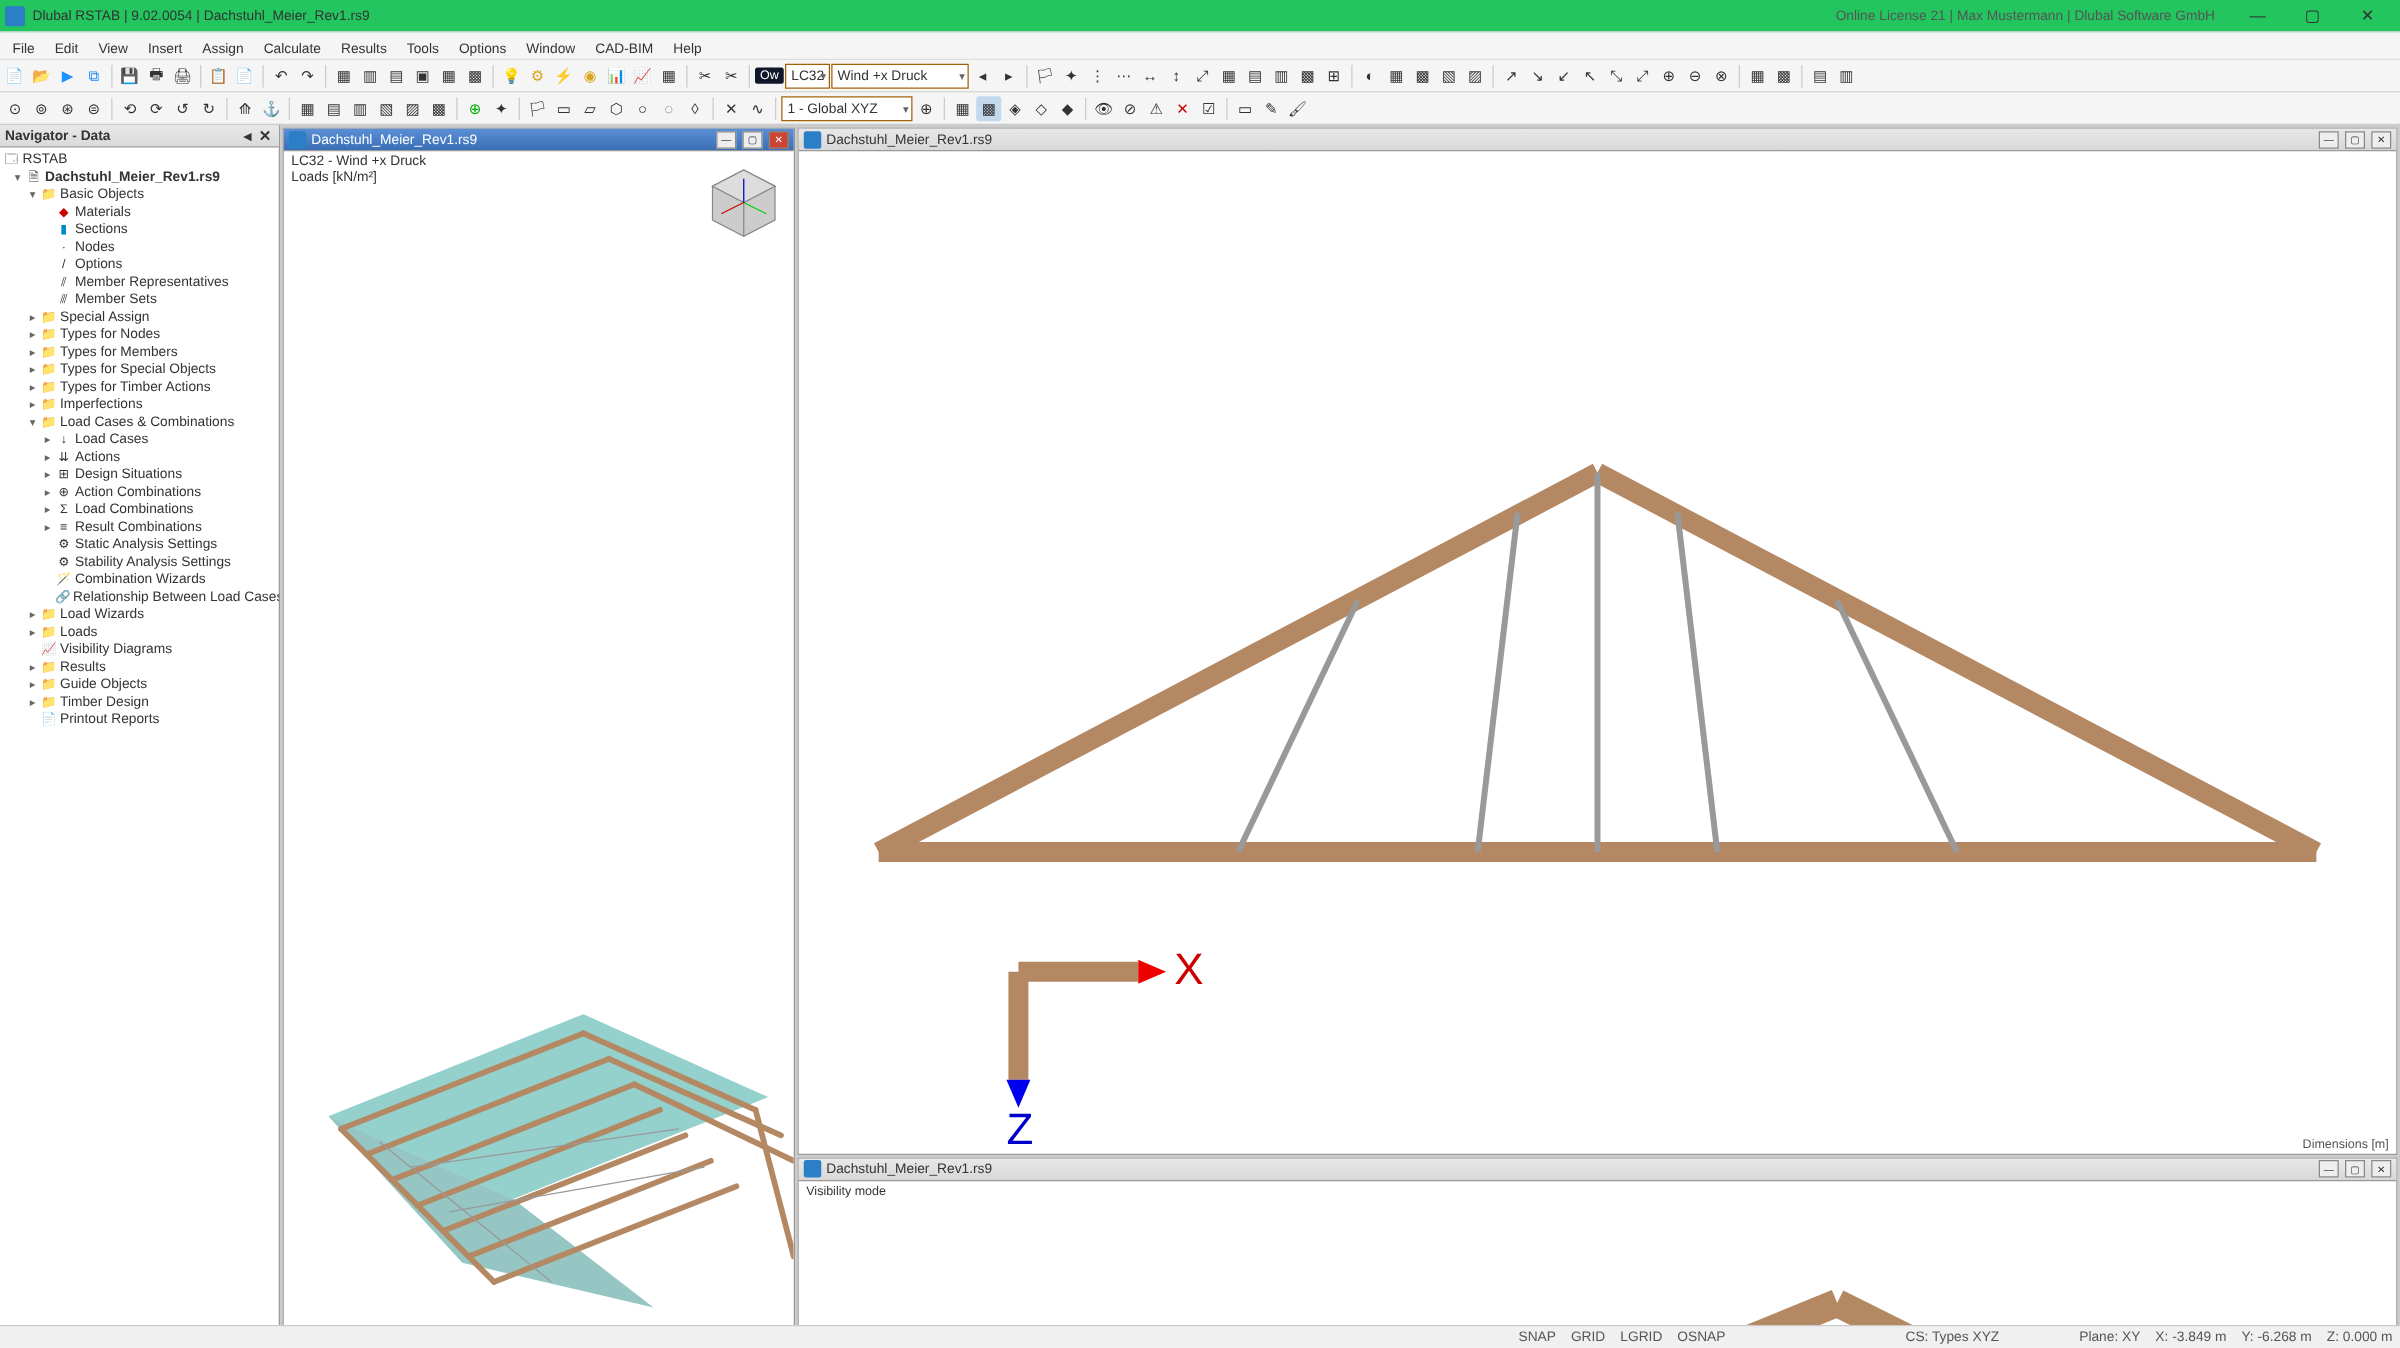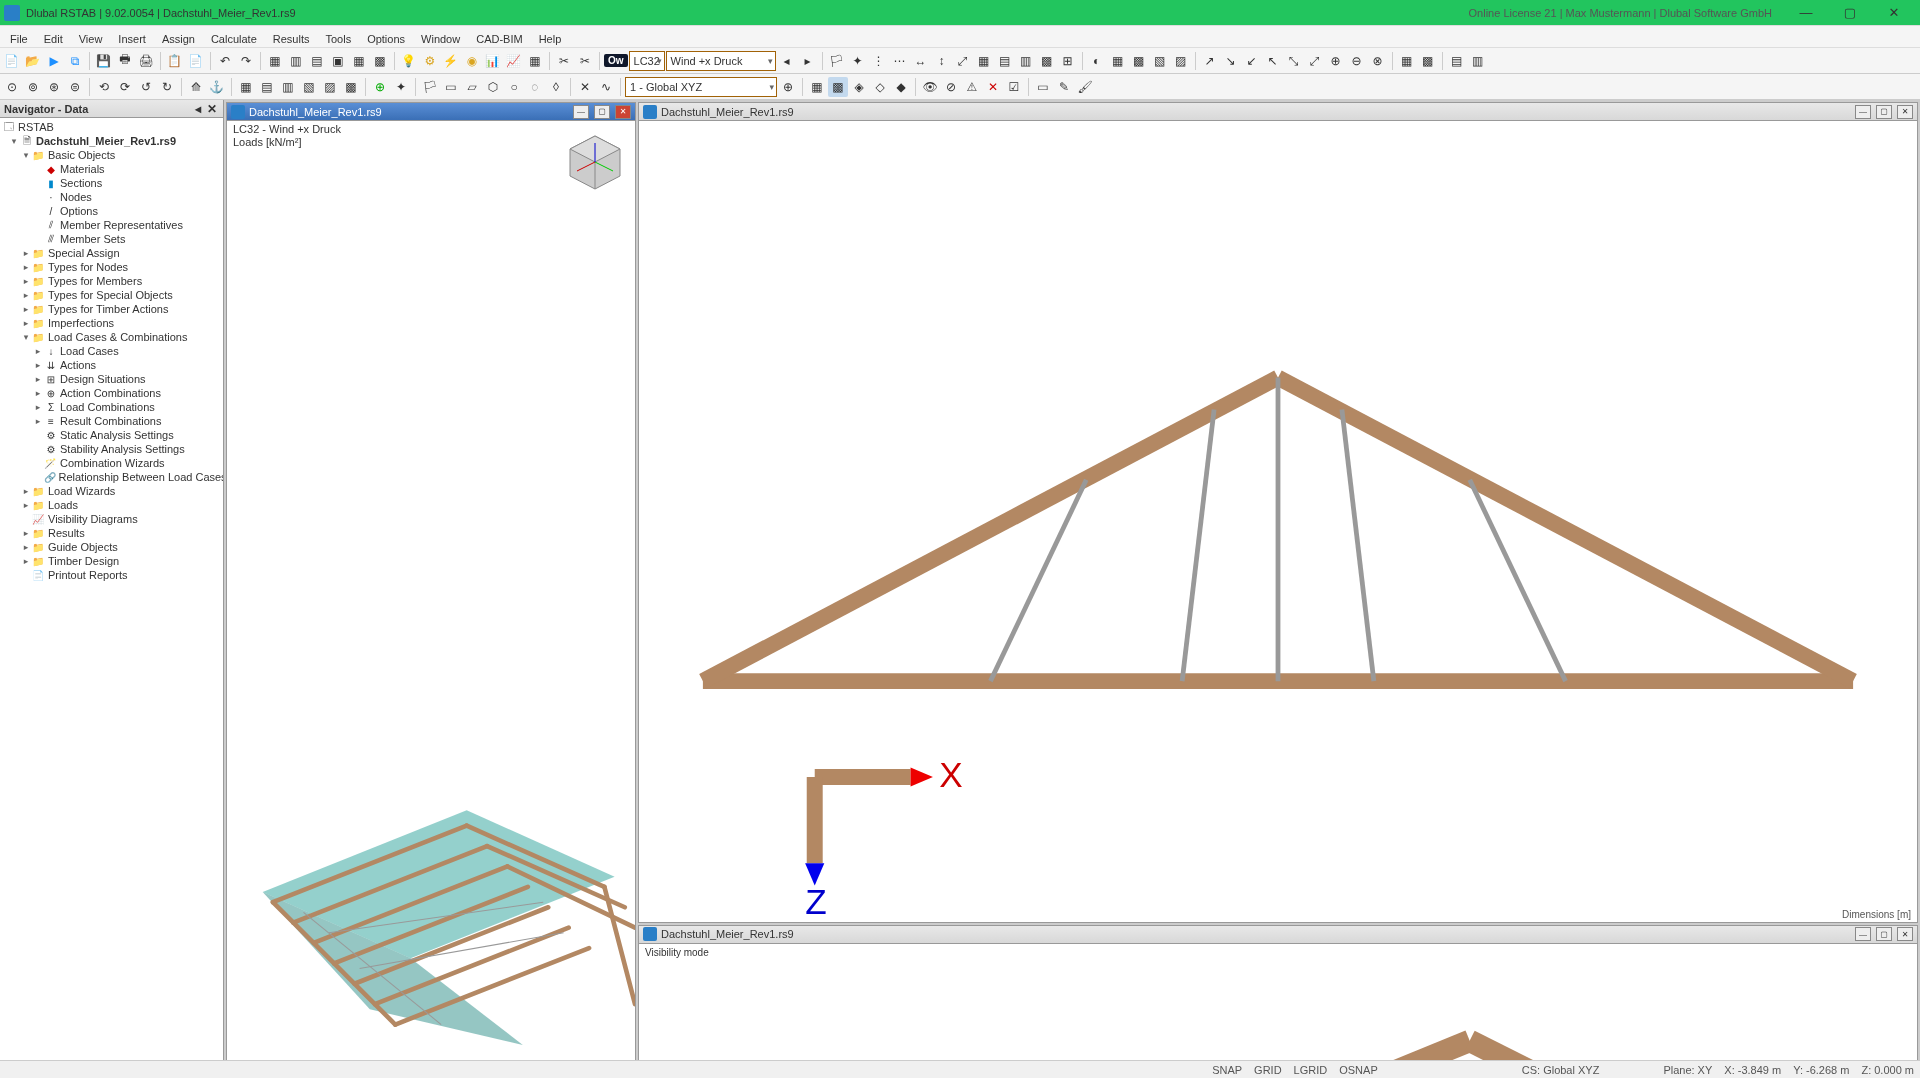--- a/index.html
+++ b/index.html
@@ -11,21 +11,21 @@
 .titlebar .license{margin-right:12px;color:#555}
 .winbtns{display:flex}
 .winbtn{width:44px;height:26px;display:flex;align-items:center;justify-content:center;font-size:13px}
 .menubar{height:22px;background:#f5f5f5;display:flex;align-items:flex-end;padding:0 2px;border-bottom:1px solid #ddd}
 .menubar .mitem{padding:2px 8px}
 .toolbar{height:26px;background:#f5f5f5;display:flex;align-items:center;padding:0 2px;border-bottom:1px solid #ccc;gap:1px}
 .tbtn{width:20px;height:20px;display:flex;align-items:center;justify-content:center;border-radius:2px;font-size:12px}
 .tsep{width:1px;height:18px;background:#ccc;margin:0 3px}
 .tdrop{height:20px;border:1px solid #a16207;background:#fff;padding:0 14px 0 4px;display:flex;align-items:center;position:relative;font-size:11px}
 .tdrop::after{content:"▾";position:absolute;right:2px;font-size:9px;color:#666}
-.tbadge{background:#0f172a;color:#fff;padding:1px 4px;border-radius:2px;font-weight:bold;font-size:10px}
+.tbadge{background:#0f172a;color:#fff;padding:1px 4px;border-radius:2px;font-weight:normal;font-size:10px}
 .maingrid{flex:1;display:grid;grid-template-columns:224px 1fr;grid-template-rows:1fr 180px;overflow:hidden}
 .navigator{grid-row:1/3;background:#fff;border-right:1px solid #999;display:flex;flex-direction:column}
 .navheader{height:18px;background:linear-gradient(#e8e8e8,#dadada);border-bottom:1px solid #999;display:flex;align-items:center;padding:0 4px;font-weight:bold;font-size:11px}
 .navheader .spacer{flex:1}
 .tree{flex:1;overflow:auto;padding:2px 0}
 .treeitem{display:flex;align-items:center;height:14px;padding:0 2px;white-space:nowrap}
 .treeitem .exp{width:12px;text-align:center;color:#666;font-size:9px}
 .treeitem .ticon{width:14px;height:14px;margin-right:2px;display:flex;align-items:center;justify-content:center;font-size:10px}
 .folder{color:#d9a23e}
 .viewarea{display:grid;grid-template-columns:410px 1fr;grid-template-rows:1fr 1fr;gap:2px;padding:2px;background:#ccc}
@@ -185,21 +185,21 @@
   <div class="tbtn">▭</div>
   <div class="tbtn">▱</div>
   <div class="tbtn">⬡</div>
   <div class="tbtn">○</div>
   <div class="tbtn">◌</div>
   <div class="tbtn">◊</div>
   <div class="tsep"></div>
   <div class="tbtn">✕</div>
   <div class="tbtn">∿</div>
   <div class="tsep"></div>
-  <div class="tdrop" style="width:152px">
+  <div class="tdrop" style="width:105px">
       <span>1 - Global XYZ</span>
     </div>
   <div class="tbtn">⊕</div>
   <div class="tsep"></div>
   <div class="tbtn">▦</div>
   <div class="tbtn" style="background:#c3d9ee">▩</div>
   <div class="tbtn">◈</div>
   <div class="tbtn">◇</div>
   <div class="tbtn">◆</div>
   <div class="tsep"></div>
@@ -504,19 +504,19 @@
 
 </div>
 
 <div class="statusbar">
   <div class="spacer"></div>
   <span>SNAP</span>
   <span>GRID</span>
   <span>LGRID</span>
   <span>OSNAP</span>
   <div style="width:120px"></div>
-  <span>CS: Global XYZ</span>
+  <span>CS: Types XYZ</span>
   <div style="width:40px"></div>
   <span>Plane: XY</span>
   <span>X: -3.849 m</span>
   <span>Y: -6.268 m</span>
   <span>Z: 0.000 m</span>
 </div>
 
 </body></html>

